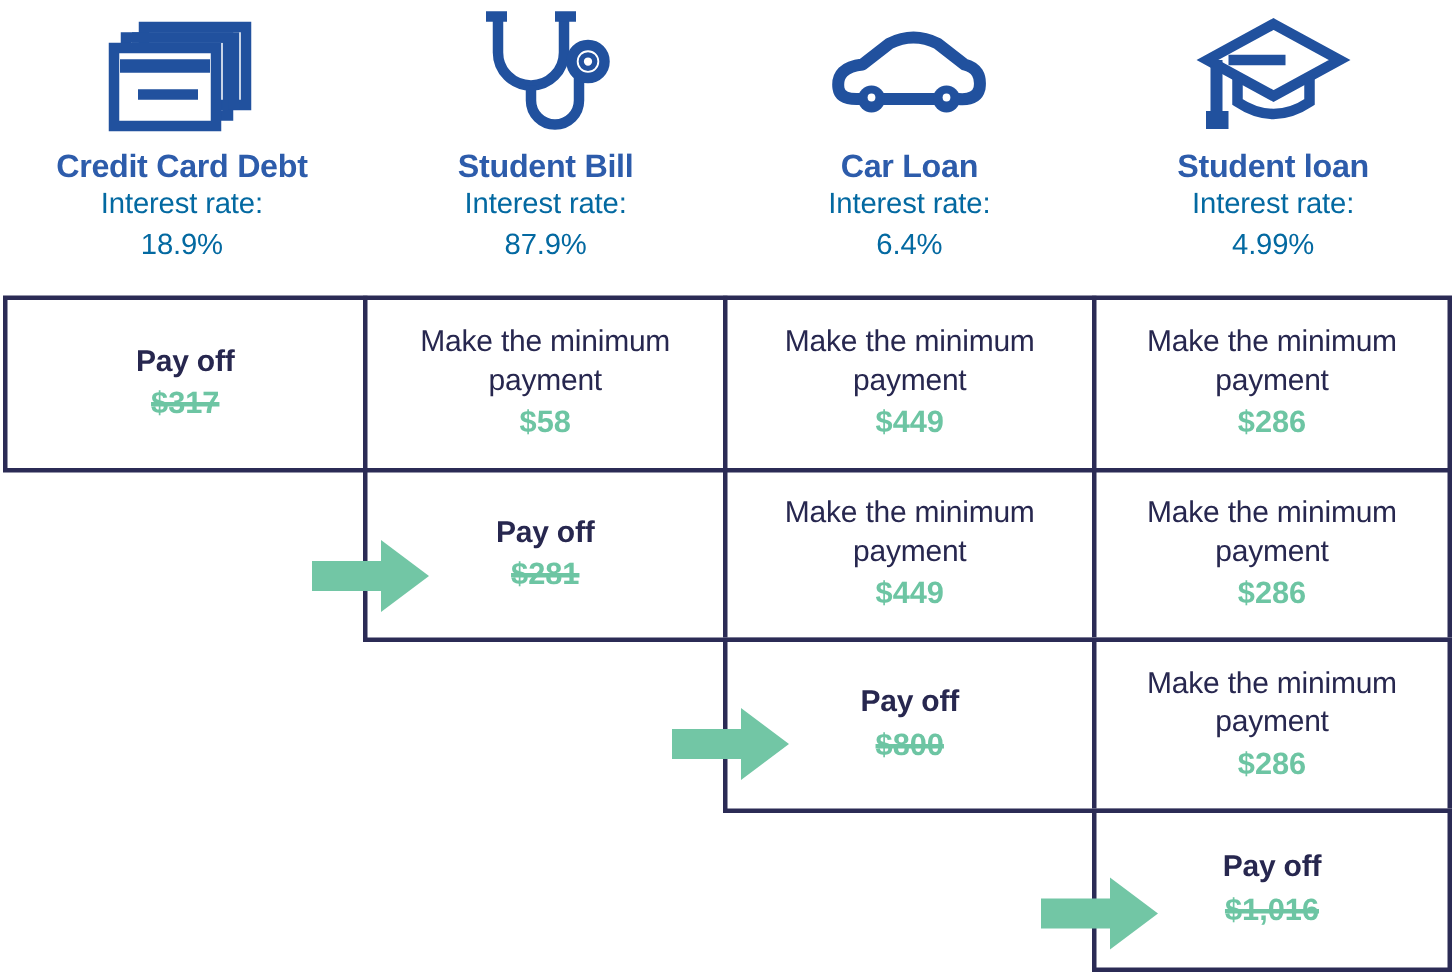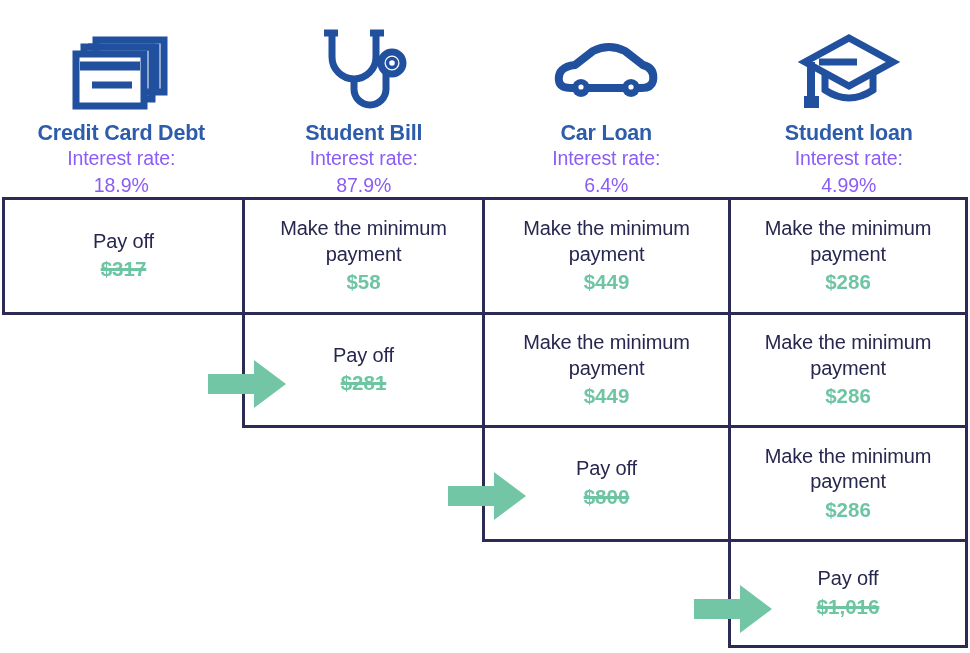--- a/index.html
+++ b/index.html
@@ -17,21 +17,20 @@
   }
 
   
   #header-row {
     position: absolute;
     left: 0;
     top: 0;
     width: 970px;
     height: 196px;
     display: flex;
-    margin-top: 22px;
   }
   .header-col {
     width: 242.5px;
     display: flex;
     flex-direction: column;
     align-items: center;
   }
   .header-col:nth-child(3) { }
   .icon-wrap {
     height: 100px;
@@ -41,21 +40,21 @@
   }
   .debt-title {
     color: #2D5CAB;
     font-weight: bold;
     font-size: 21.5px;
     letter-spacing: -0.2px;
     line-height: 1.05;
     text-align: center;
   }
   .rate-label, .rate-value {
-    color: #8b5cf6;
+    color: #0369a1;
     font-size: 19.5px;
     line-height: 1.42;
     text-align: center;
     letter-spacing: -0.1px;
   }
 
   
   #plan-grid {
     position: absolute;
     left: 2px;
@@ -75,21 +74,21 @@
   }
   .cell-action {
     color: #27274F;
     font-size: 20px;
     line-height: 1.28;
     text-align: center;
     letter-spacing: -0.15px;
     padding: 0 8px;
   }
   .cell-action.payoff {
-    font-weight: normal;
+    font-weight: bold;
   }
   .cell-amount {
     color: #6DC5A3;
     font-size: 20.5px;
     font-weight: bold;
     line-height: 1.3;
     text-align: center;
     margin-top: 2px;
   }
   .cell-amount.struck {

